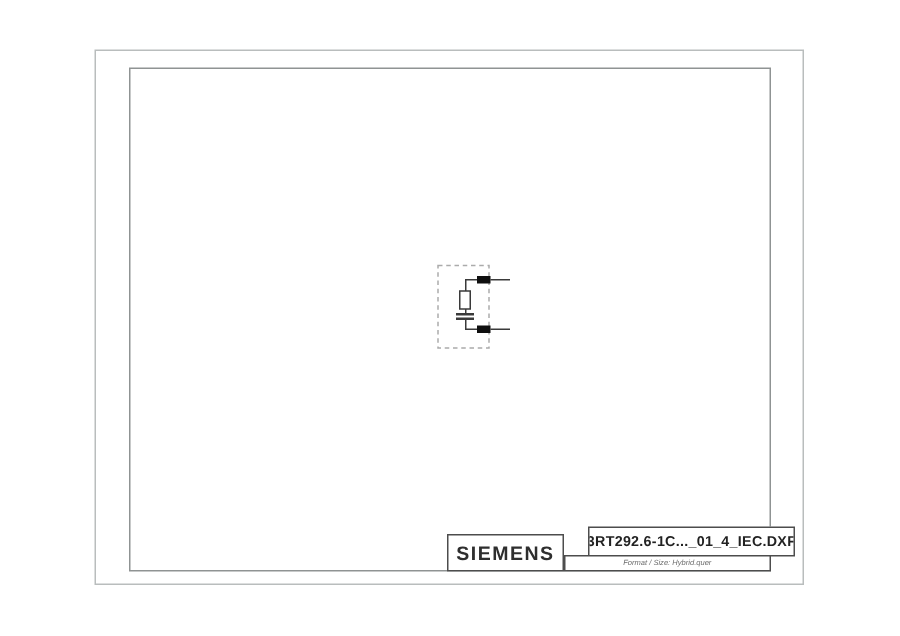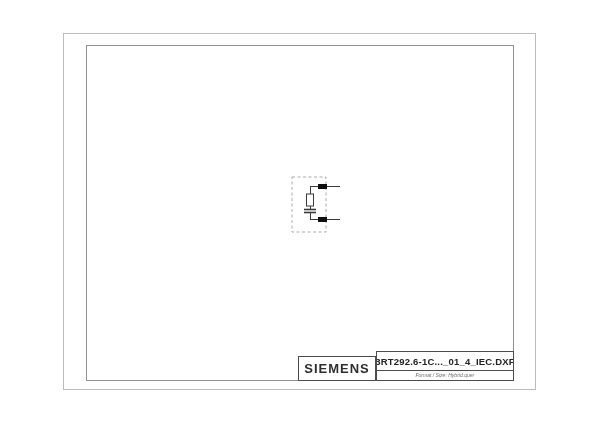--- a/index.html
+++ b/index.html
@@ -52,21 +52,21 @@
     width: 78px; height: 25px;
   }
   .brand-text {
     font-size: 13px;
     font-weight: bold;
     letter-spacing: 1px;
     color: #2e2e2e;
     white-space: nowrap;
   }
   .filename-cell {
-    left: 376px; top: 351px;
+    left: 392px; top: 351px;
     width: 138px; height: 20px;
   }
   .filename-text {
     font-size: 9.5px;
     font-weight: bold;
     letter-spacing: 0.2px;
     color: #222222;
     white-space: nowrap;
   }
   .format-cell {

